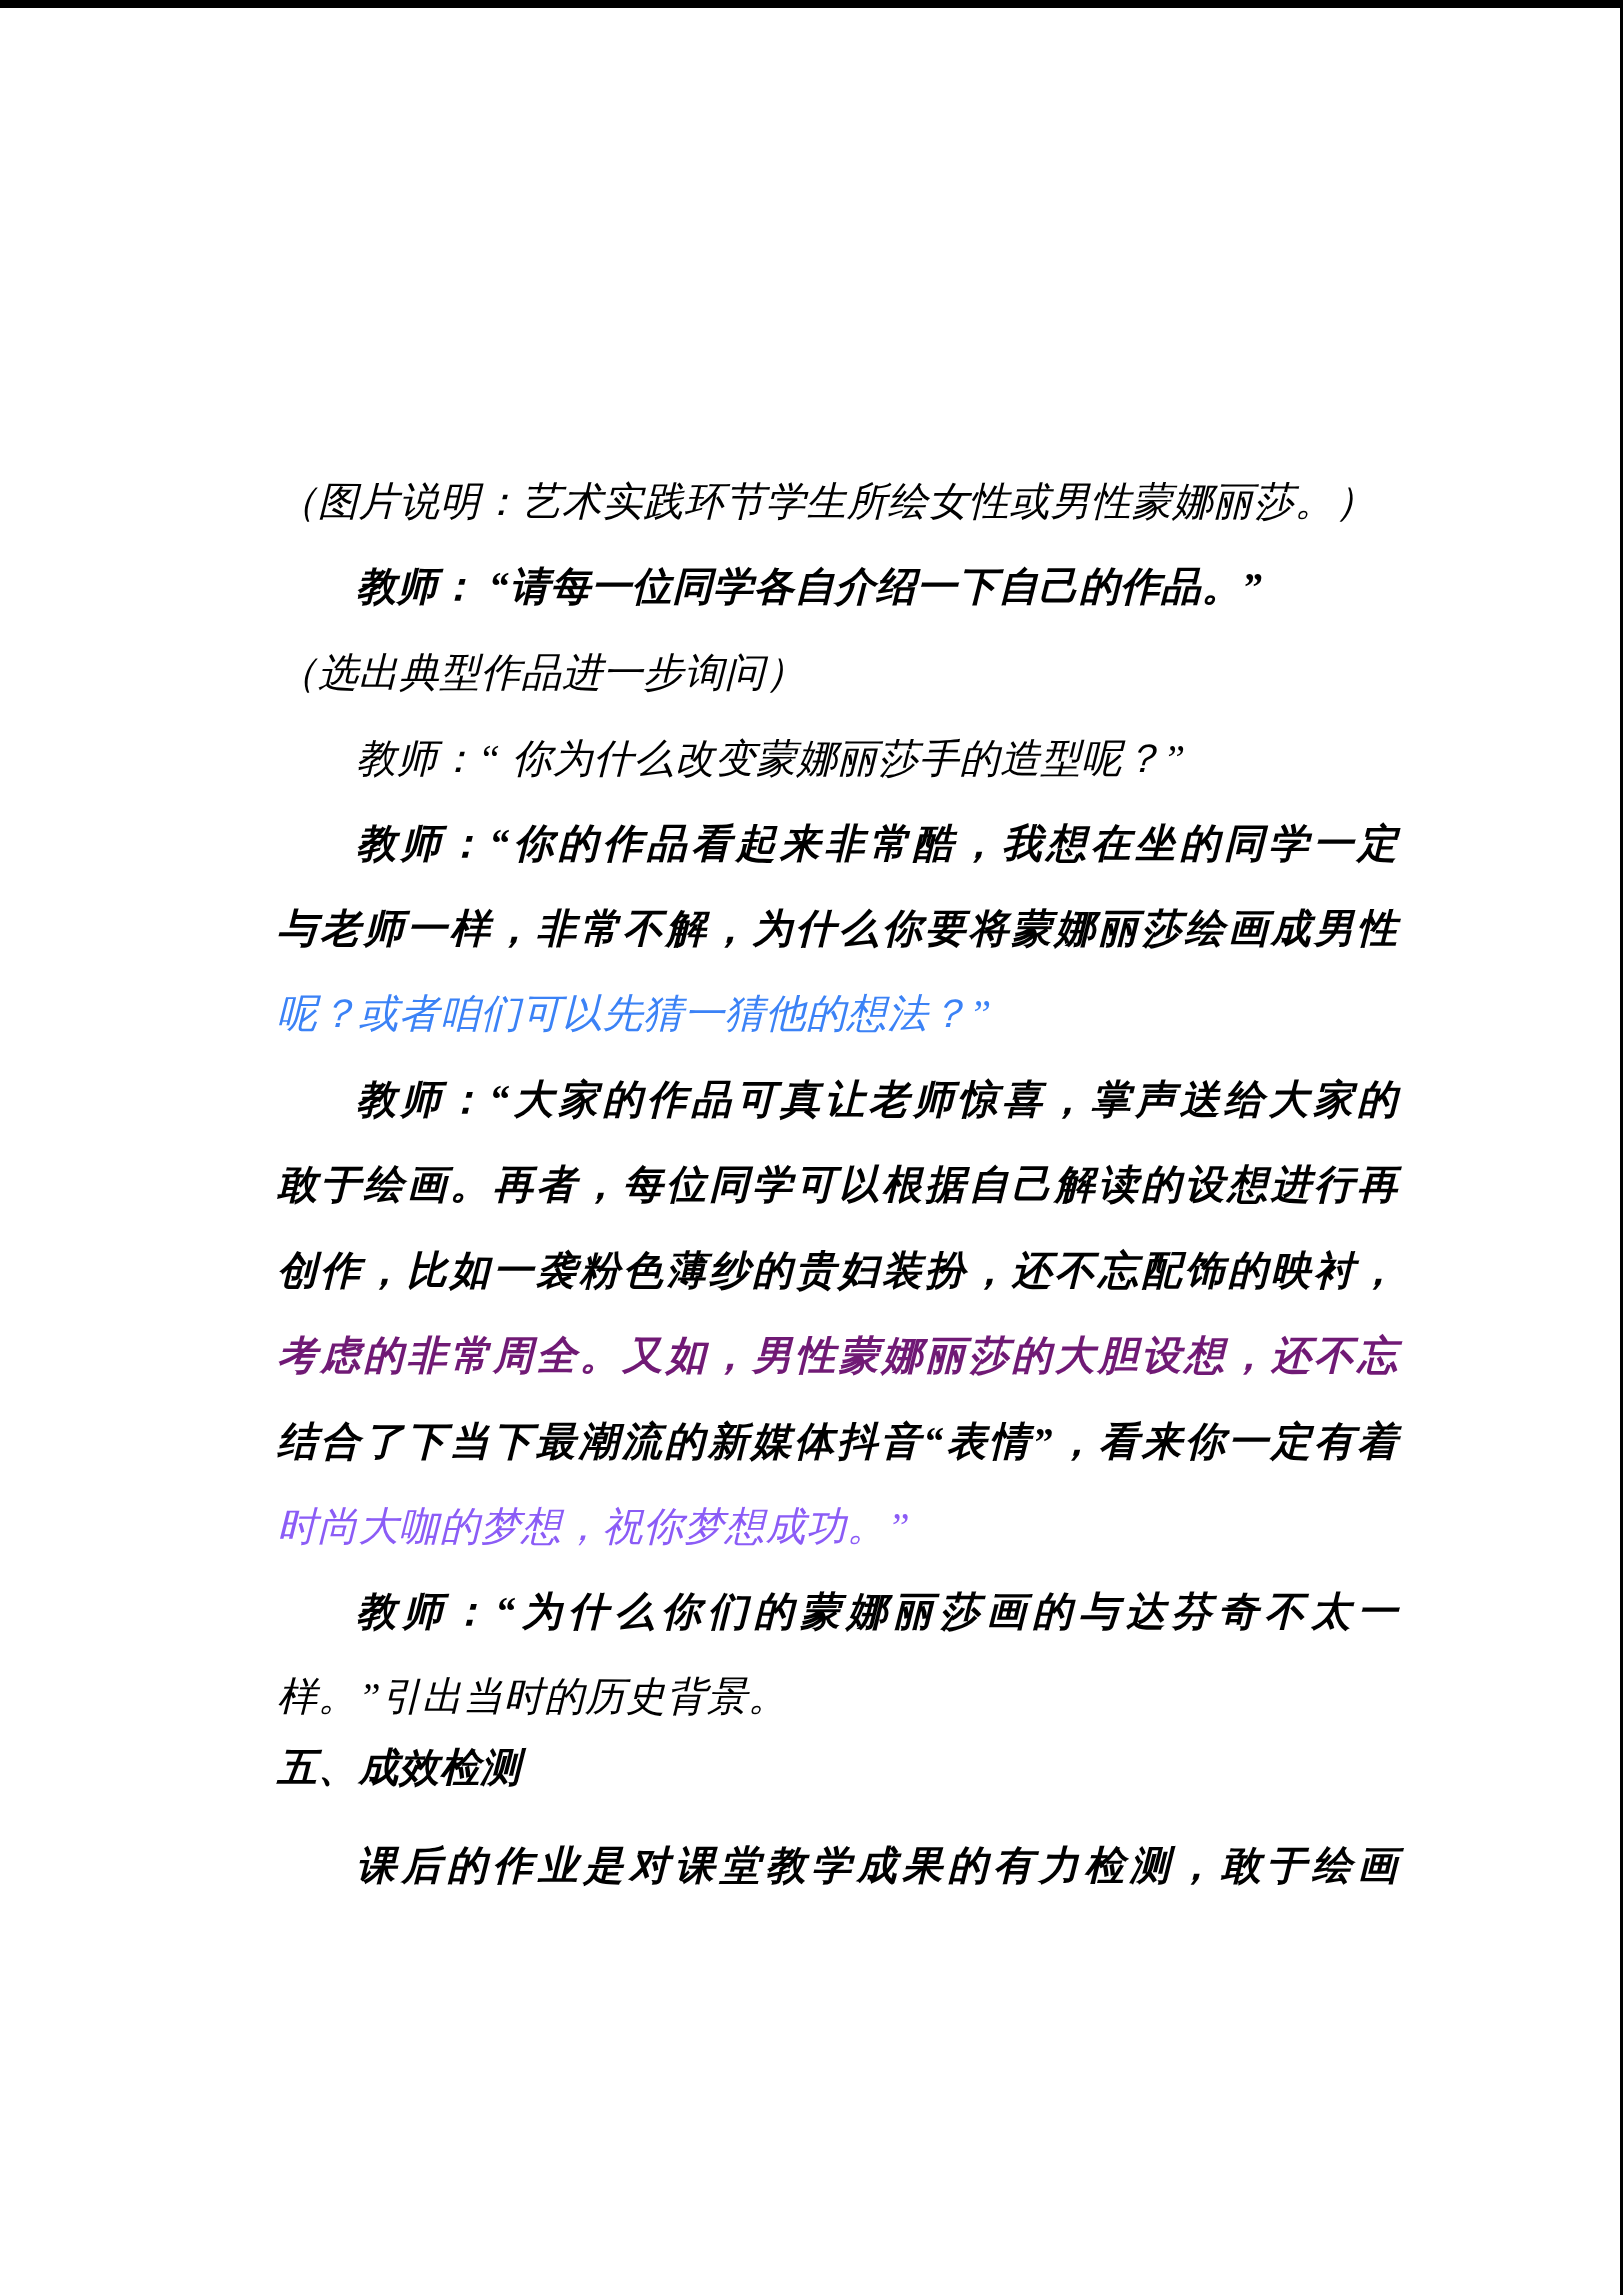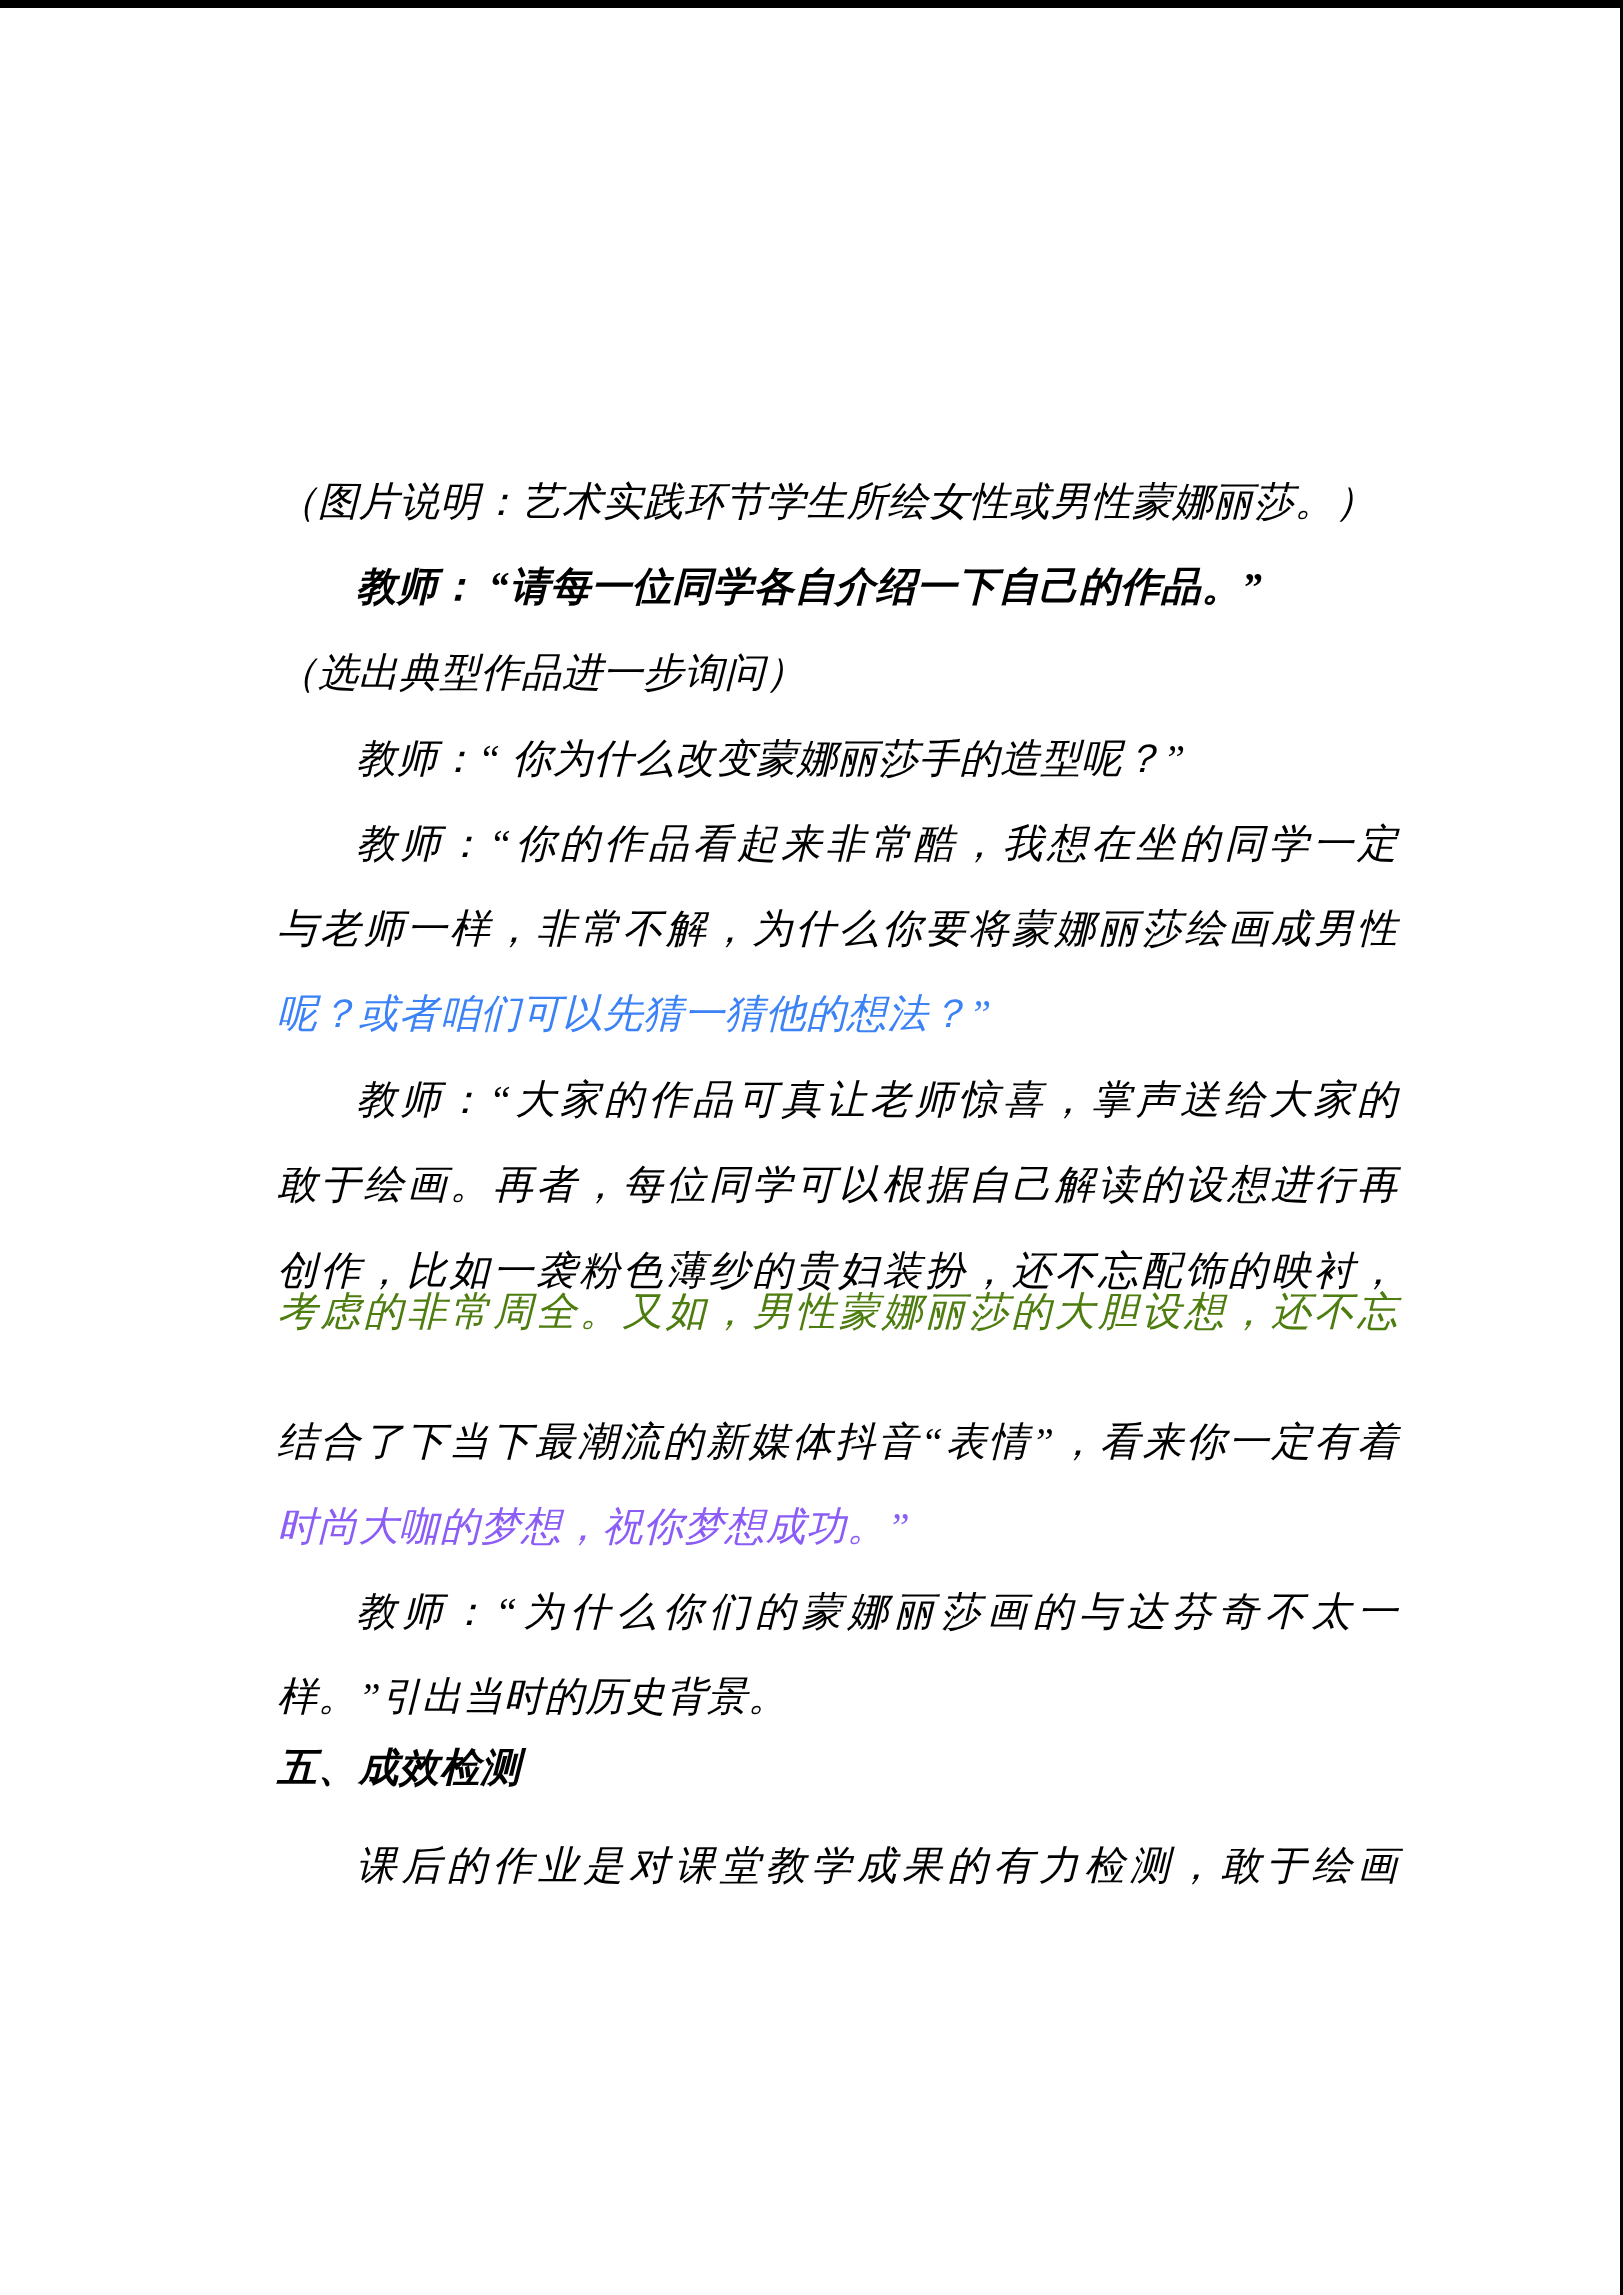--- a/index.html
+++ b/index.html
@@ -43,20 +43,21 @@
     color: #000000;
     letter-spacing: 0.7px;
     white-space: pre;
   }
   .line.justify {
     width: 1121px;
     text-align: justify;
     text-align-last: justify;
     text-justify: inter-character;
     white-space: normal;
+    font-weight: bold;
   }
   .line.indent-justify {
     text-indent: 79px;
   }
   .line.bold {
     font-weight: bold;
   }
 </style>
 </head>
 <body style="background: rgb(255, 255, 255);">
@@ -67,21 +68,21 @@
     <div class="line" style="top: 477px; color: rgb(0, 0, 0);">（图片说明：艺术实践环节学生所绘女性或男性蒙娜丽莎。）</div>
     <div class="line" style="top: 562px; left: 356px; color: rgb(0, 0, 0); font-weight: bold;">教师： “请每一位同学各自介绍一下自己的作品。”</div>
     <div class="line" style="top: 648px; color: rgb(0, 0, 0);">（选出典型作品进一步询问）</div>
     <div class="line" style="top: 734px; left: 356px; color: rgb(0, 0, 0);">教师：“ 你为什么改变蒙娜丽莎手的造型呢？”</div>
     <div class="line justify indent-justify" style="top: 819px; color: rgb(0, 0, 0);">教师：“你的作品看起来非常酷，我想在坐的同学一定</div>
     <div class="line justify" style="top: 904px; color: rgb(0, 0, 0);">与老师一样，非常不解，为什么你要将蒙娜丽莎绘画成男性</div>
     <div class="line" style="top: 989px; color: #3b82f6;">呢？或者咱们可以先猜一猜他的想法？”</div>
     <div class="line justify indent-justify" style="top: 1075px; color: rgb(0, 0, 0);">教师：“大家的作品可真让老师惊喜，掌声送给大家的</div>
     <div class="line justify" style="top: 1160px; color: rgb(0, 0, 0);">敢于绘画。再者，每位同学可以根据自己解读的设想进行再</div>
     <div class="line justify" style="top: 1246px; color: rgb(0, 0, 0);">创作，比如一袭粉色薄纱的贵妇装扮，还不忘配饰的映衬，</div>
-    <div class="line justify" style="top: 1287px; color: #4d7c0f;">考虑的非常周全。又如，男性蒙娜丽莎的大胆设想，还不忘</div>
+    <div class="line justify" style="top: 1331px; color: #701a75;">考虑的非常周全。又如，男性蒙娜丽莎的大胆设想，还不忘</div>
     <div class="line justify" style="top: 1417px; color: rgb(0, 0, 0);">结合了下当下最潮流的新媒体抖音“表情”，看来你一定有着</div>
     <div class="line" style="top: 1502px; color: #8b5cf6;">时尚大咖的梦想，祝你梦想成功。”</div>
     <div class="line justify indent-justify" style="top: 1587px; color: rgb(0, 0, 0);">教师：“为什么你们的蒙娜丽莎画的与达芬奇不太一</div>
     <div class="line" style="top: 1672px; color: rgb(0, 0, 0);">样。”引出当时的历史背景。</div>
     <div class="line bold" style="top: 1743px; color: rgb(0, 0, 0);">五、成效检测</div>
     <div class="line justify indent-justify" style="top: 1841px; color: rgb(0, 0, 0);">课后的作业是对课堂教学成果的有力检测，敢于绘画</div>
   </div>
 
 
 </body></html>

